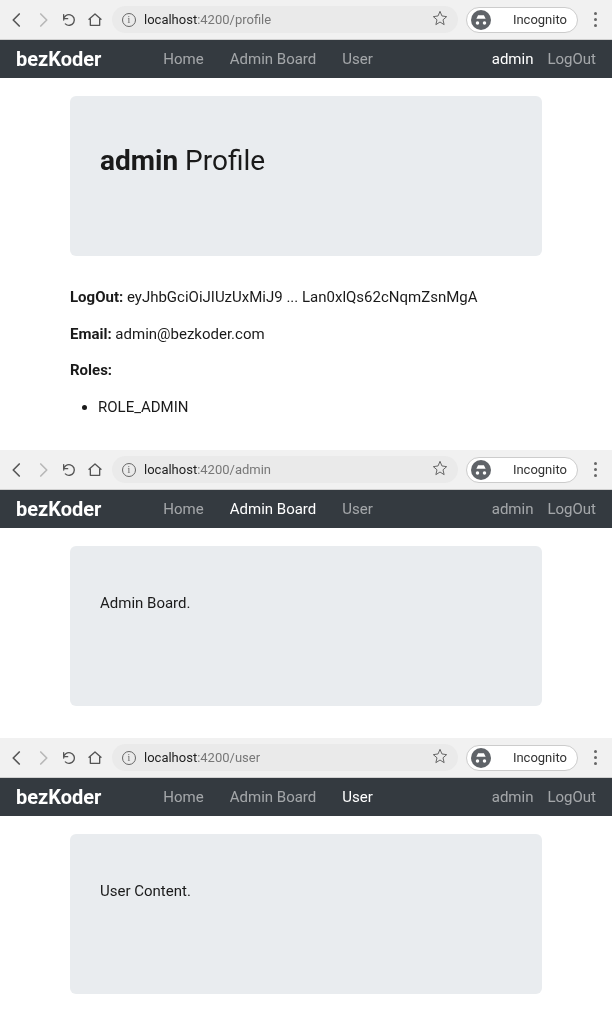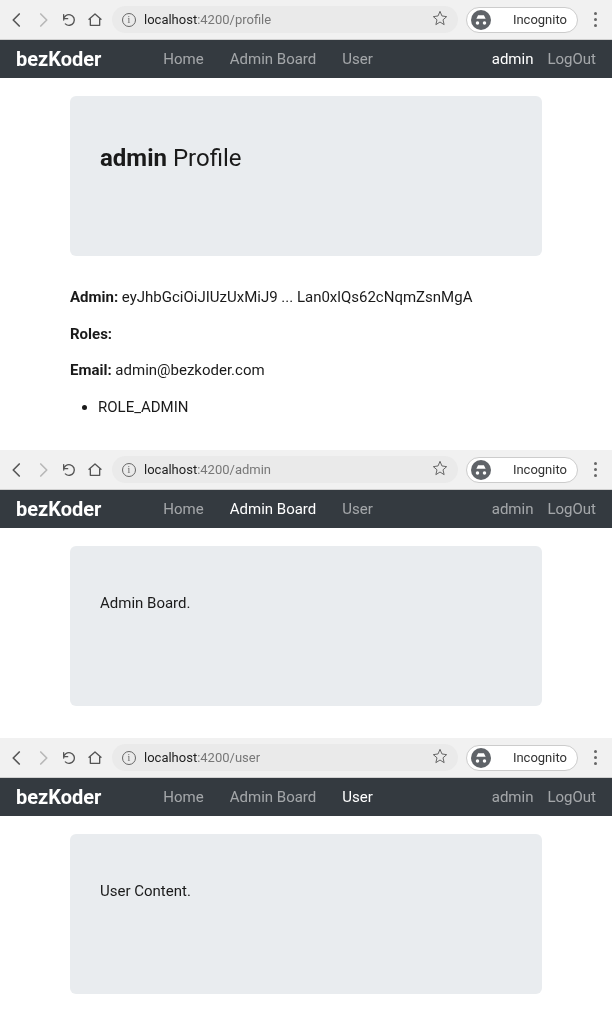--- a/index.html
+++ b/index.html
@@ -94,21 +94,21 @@
       padding: 0 70px 20px;
     }
     .jumbotron {
       background: #e9ecef;
       border-radius: 6px;
       padding: 48px 30px;
       margin-top: 18px;
       min-height: 160px;
     }
     .jumbotron h1 {
-      font-size: 24px;
+      font-size: 28px;
       font-weight: 700;
       color: #1a1a1a;
     }
     .jumbotron h1 .plain { font-weight: 400; }
     .jumbotron .plain-body {
       font-size: 15px;
       color: #1a1a1a;
     }
 
     .detail-block {
@@ -197,29 +197,29 @@
 
   <div class="page-body">
     <div class="jumbotron">
       <h1>
         <span>admin</span>
         <span class="plain"> </span><span class="plain">Profile</span>
       </h1>
     </div>
     <div class="detail-block">
       <p>
-        <span class="label">Admin:</span>
+        <span class="label">LogOut:</span>
         <span>eyJhbGciOiJIUzUxMiJ9 ... Lan0xlQs62cNqmZsnMgA</span>
-      </p>
-      <p>
-        <span class="label">Roles:</span>
       </p>
       <p>
         <span class="label">Email:</span>
         <span>admin@bezkoder.com</span>
+      </p>
+      <p>
+        <span class="label">Roles:</span>
       </p>
       <ul class="roles-list">
         <li>ROLE_ADMIN</li>
       </ul>
     </div>
   </div>
 </div>
 
 <div class="screenshot">
   <div class="chrome-bar">

